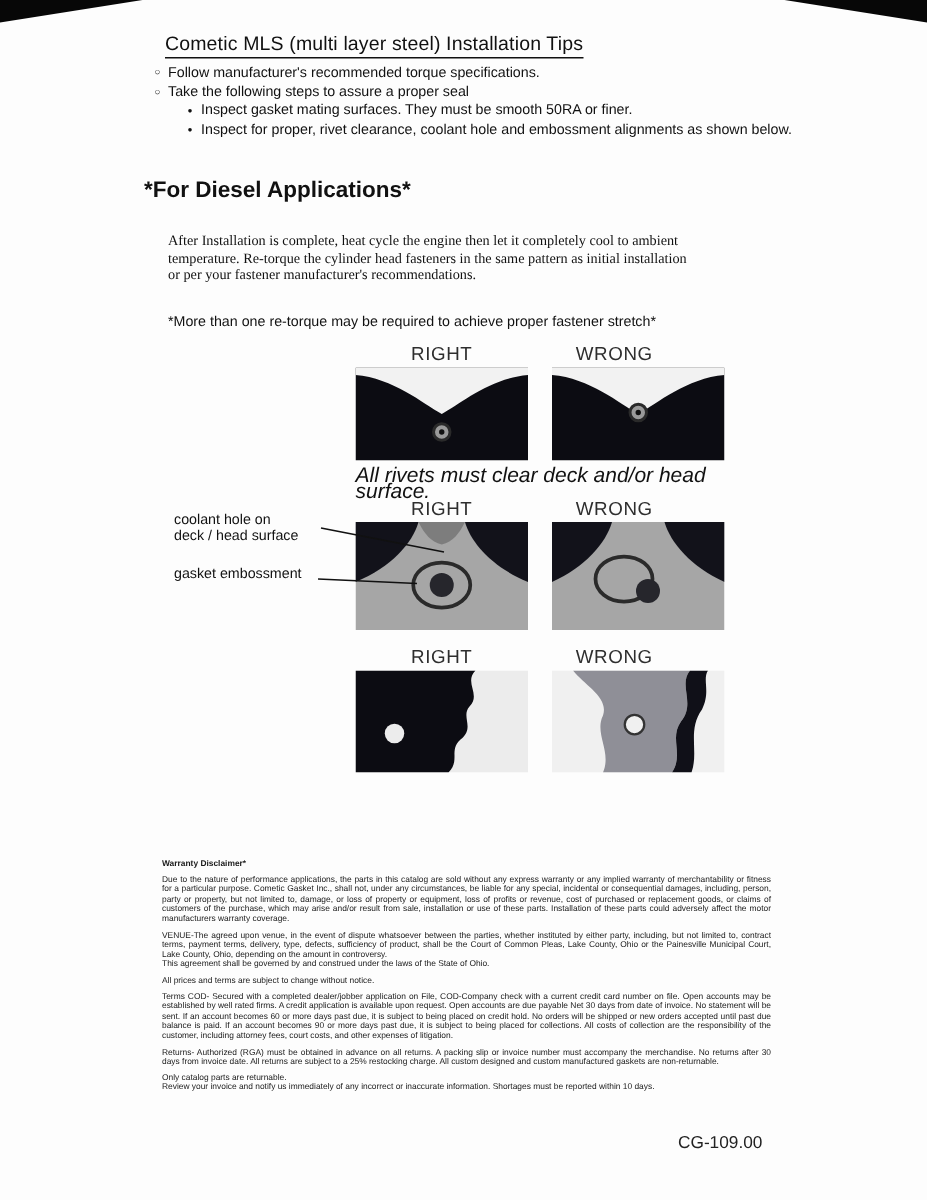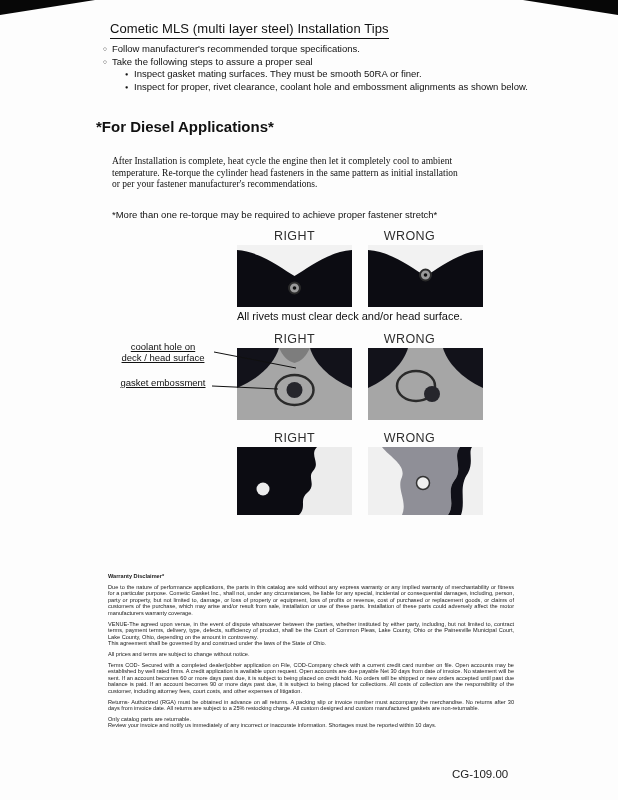--- a/index.html
+++ b/index.html
@@ -30,34 +30,34 @@
 
   
   .figrow { position:absolute; left:237px; width:246px; }
   .figrow.r1 { top:229px; }
   .figrow.r2 { top:332px; }
   .figrow.r3 { top:431px; }
   .figlabels { display:flex; gap:0; height:16px; }
   .figlabels span { width:115px; text-align:center; font-size:12.5px; color:#2e2e2e; letter-spacing:.4px; }
   .figimgs { display:flex; gap:16px; }
   .figimgs svg { display:block; }
-  .figcap { margin-top:4px; font-size:11px; line-height:11px; white-space:pre-line; width:260px; }
+  .figcap { margin-top:4px; font-size:14px; line-height:11px; white-space:pre-line; width:260px;font-style:italic; }
 
   
-  .callout { position:absolute; width:94px; text-align:center; font-size:9.5px; line-height:10.5px; white-space:pre-line;text-decoration:underline; }
+  .callout { position:absolute; width:94px; text-align:left; font-size:9.5px; line-height:10.5px; white-space:pre-line; }
   .callout.c1 { left:116px; top:342px; }
   .callout.c2 { left:116px; top:378px; }
   .callout-lines { position:absolute; left:212px; top:346px; pointer-events:none; }
 
   
   .legal { position:absolute; left:108px; top:573px; width:406px; font-size:5.6px; line-height:6.6px; text-align:justify; color:#1a1a1a; }
   .legal h4 { font-size:5.6px; font-weight:bold; margin-bottom:4px; }
   .legal p { margin-bottom:4px; white-space:pre-line; }
 
-  .pagenum { position:absolute; left:452px; top:756px; font-size:11.5px; color:#222;margin-top:12px; }
+  .pagenum { position:absolute; left:452px; top:756px; font-size:11.5px; color:#222; }
 </style>
 </head>
 <body>
 
 <div class="page">
 
   <div class="corner tl"></div>
   <div class="corner tr"></div>
 
   <div class="title">Cometic MLS (multi layer steel) Installation Tips</div>

